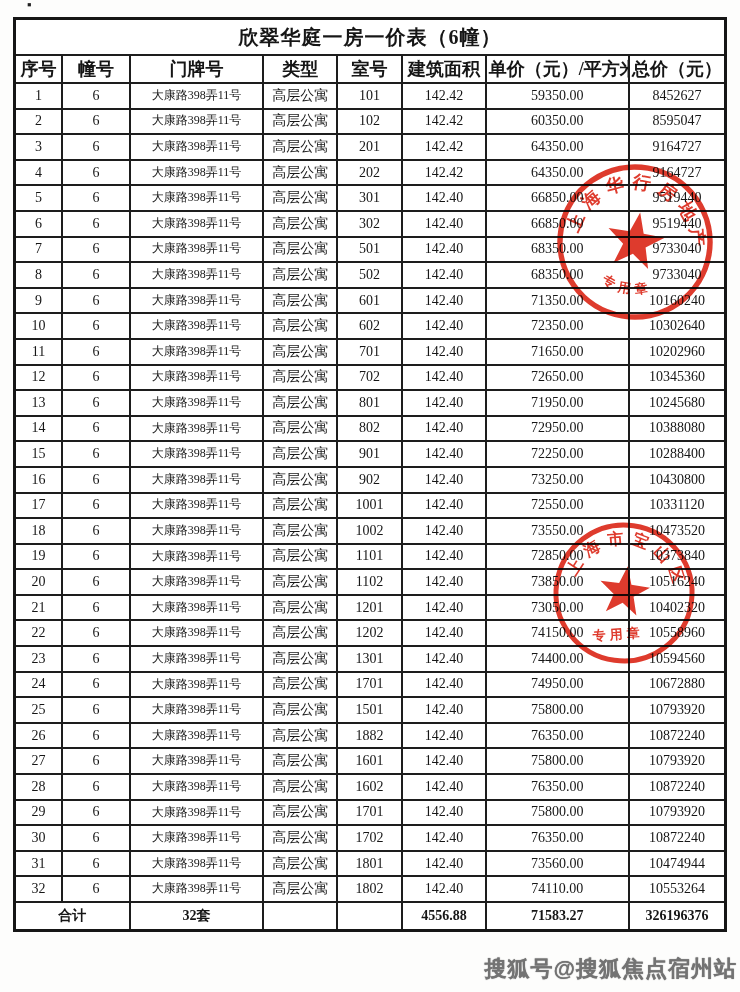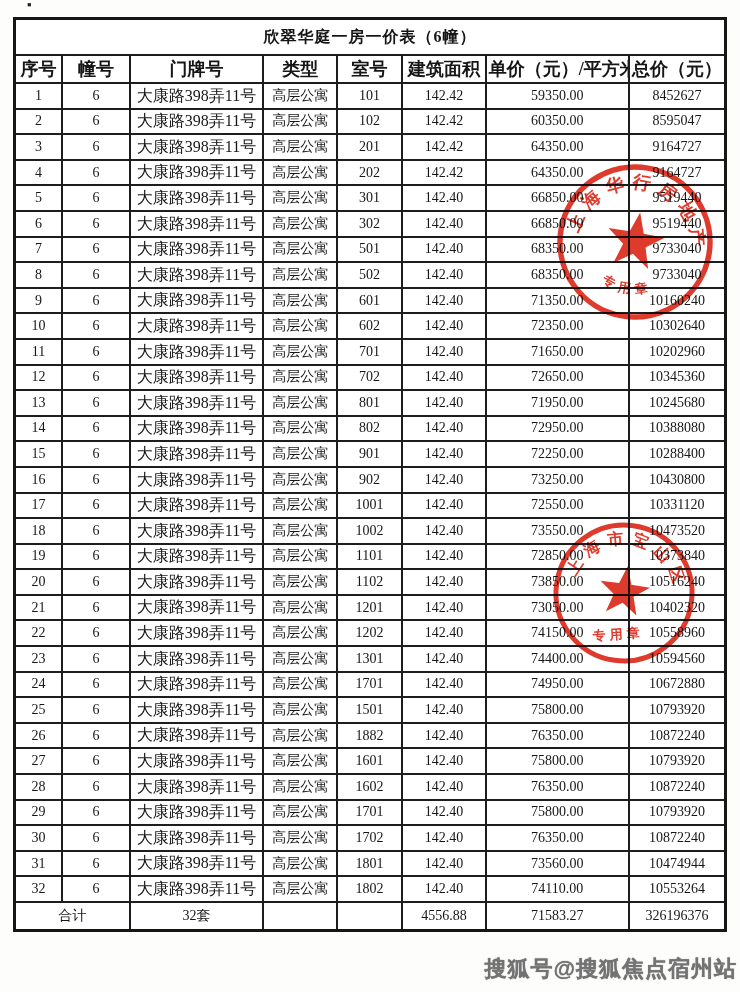--- a/index.html
+++ b/index.html
@@ -31,27 +31,27 @@
   table.price{border:3px solid #161616;}
   td,th{
     text-align:center;vertical-align:middle;
     padding:0 2px;
     font-size:14px;
     line-height:1.15;
     overflow:hidden;white-space:nowrap;
   }
   .title-cell{
     height:34px;
-    font-size:16px;font-weight:bold;
+    font-size:20px;font-weight:bold;
     letter-spacing:1px;
   }
   thead th{height:26px;font-size:18px;font-weight:bold;}
   tbody td{height:23.6px;}
-  tfoot td{height:26px;font-weight:normal;}
-  .addr{font-size:16px;}
+  tfoot td{height:26px;font-weight:bold;}
+  .addr{font-size:12px;}
 
   
   .stamp{
     position:absolute;
     mix-blend-mode:multiply;
     opacity:.92;
     pointer-events:none;
   }
   .stamp svg{display:block;}
 

